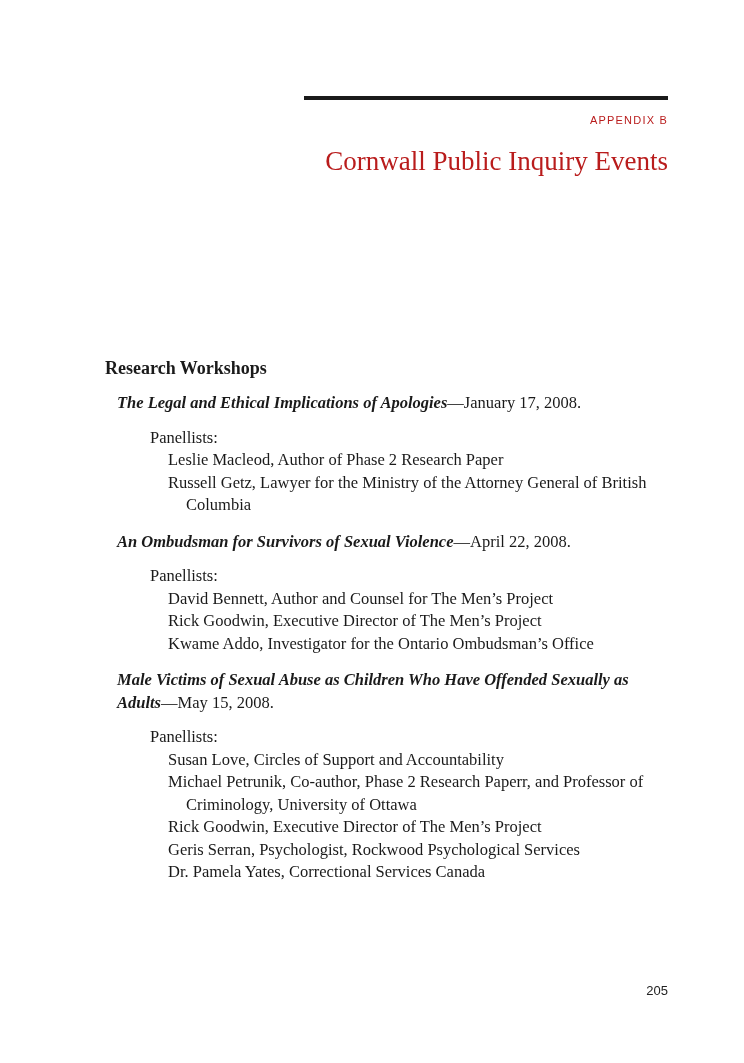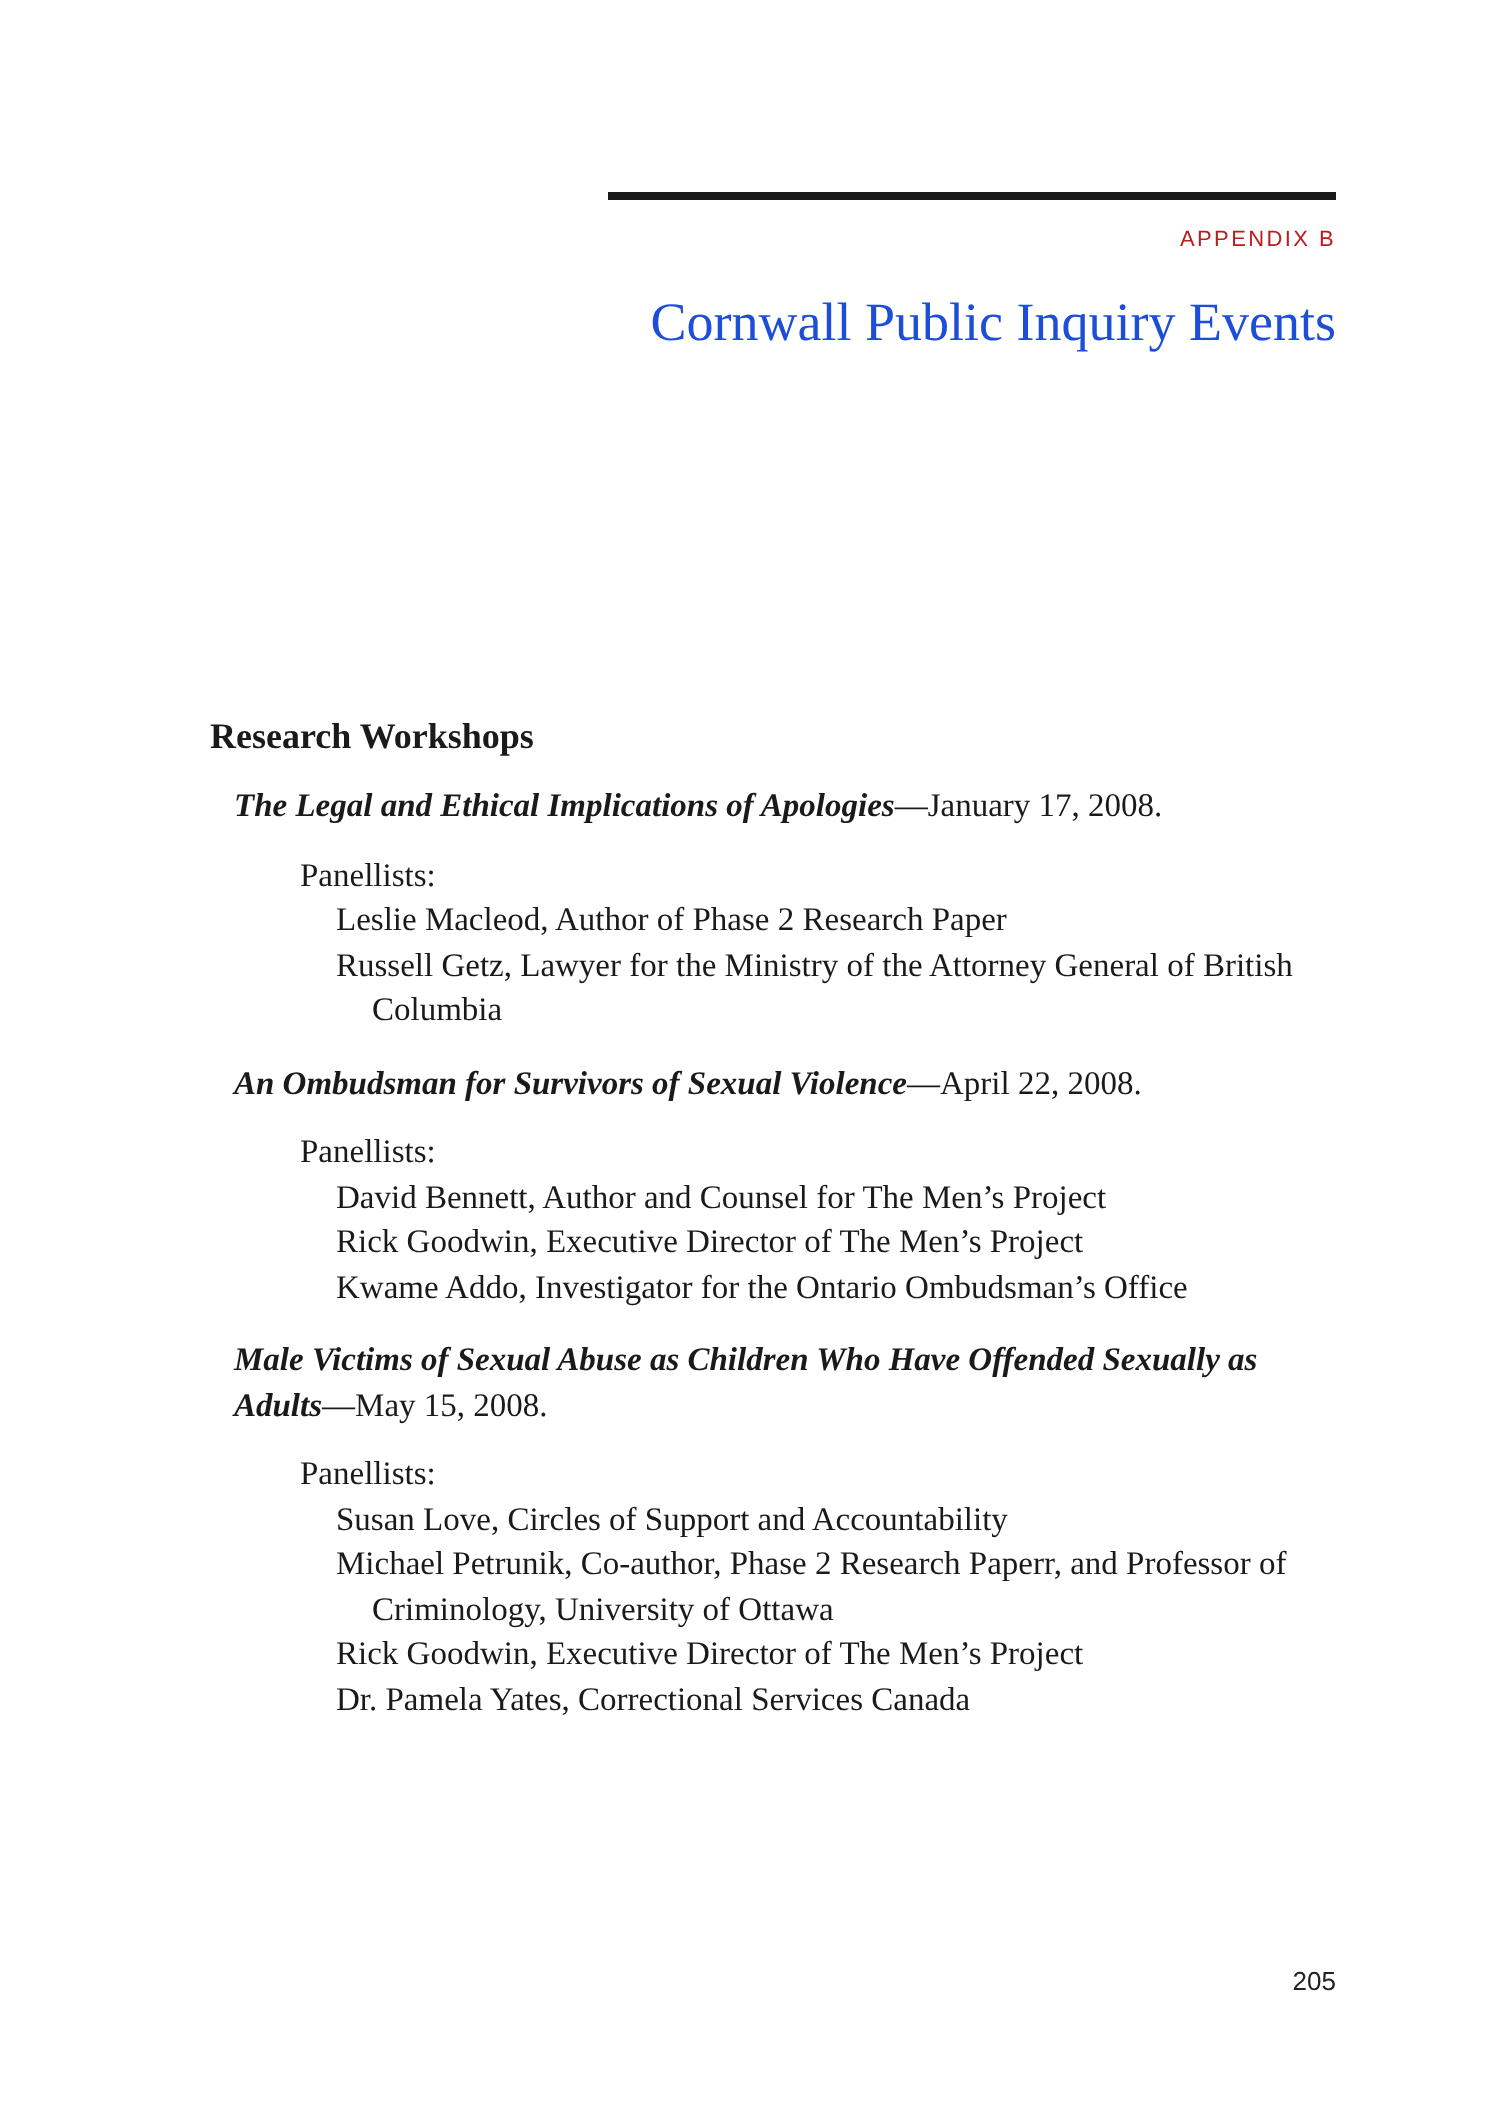--- a/index.html
+++ b/index.html
@@ -1,19 +1,19 @@
 <!DOCTYPE html>
 <html><head>
 <meta charset="utf-8">
 <style>
   html, body { margin:0; padding:0; background:#ffffff; }
   body { width:744px; height:1063px; position:relative; overflow:hidden; color:#1a1a1a; }
   .rule { position:absolute; left:304px; top:96px; width:364px; height:4px; background:#1a1a1a; }
   .appendix { position:absolute; right:76px; top:114px; font-family:"Liberation Sans", sans-serif; font-size:11px; letter-spacing:1.2px; color:#b91c1c;text-align:right; }
-  .title { position:absolute; right:76px; top:146px; font-family:"Liberation Serif", serif; font-size:27px; color:#1d4ed8; white-space:nowrap; }
+  .title { position:absolute; right:76px; top:146px; font-family:"Liberation Serif", serif; font-size:27px; color:#b91c1c; white-space:nowrap; }
   .content { position:absolute; left:105px; top:356px; width:565px; font-family:"Liberation Serif", serif; font-size:16.5px; line-height:22.5px; }
   .section-h { font-weight:bold; font-size:18px; margin:0 0 10px 0; line-height:24px; }
   .event-title { margin:12px; }
   .event-title .it { font-style:italic; font-weight:bold; }
   .event { margin-bottom:14px; }
   .panel-label { margin:10px 0 0 45px; }
   .panelist { margin-left:63px; padding-left:18px; text-indent:-18px; }
   .pagenum { position:absolute; right:76px; top:983px; font-family:"Liberation Sans", sans-serif; font-size:13px; color:#222; }
 </style>
 </head>
@@ -40,17 +40,18 @@
     <div class="panelist">Rick Goodwin, Executive Director of The Men’s Project</div>
     <div class="panelist">Kwame Addo, Investigator for the Ontario Ombudsman’s Office</div>
   </div>
 
   <div class="event">
     <p class="event-title"><span class="it">Male Victims of Sexual Abuse as Children Who Have Offended Sexually as Adults</span><span>—May 15, 2008.</span></p>
     <div class="panel-label">Panellists:</div>
     <div class="panelist">Susan Love, Circles of Support and Accountability</div>
     <div class="panelist">Michael Petrunik, Co-author, Phase 2 Research Paperr, and Professor of Criminology, University of Ottawa</div>
     <div class="panelist">Rick Goodwin, Executive Director of The Men’s Project</div>
+    <div class="panelist">Geris Serran, Psychologist, Rockwood Psychological Services</div>
     <div class="panelist">Dr. Pamela Yates, Correctional Services Canada</div>
   </div>
 </div>
 
 <div class="pagenum">205</div>
 
 </body></html>

